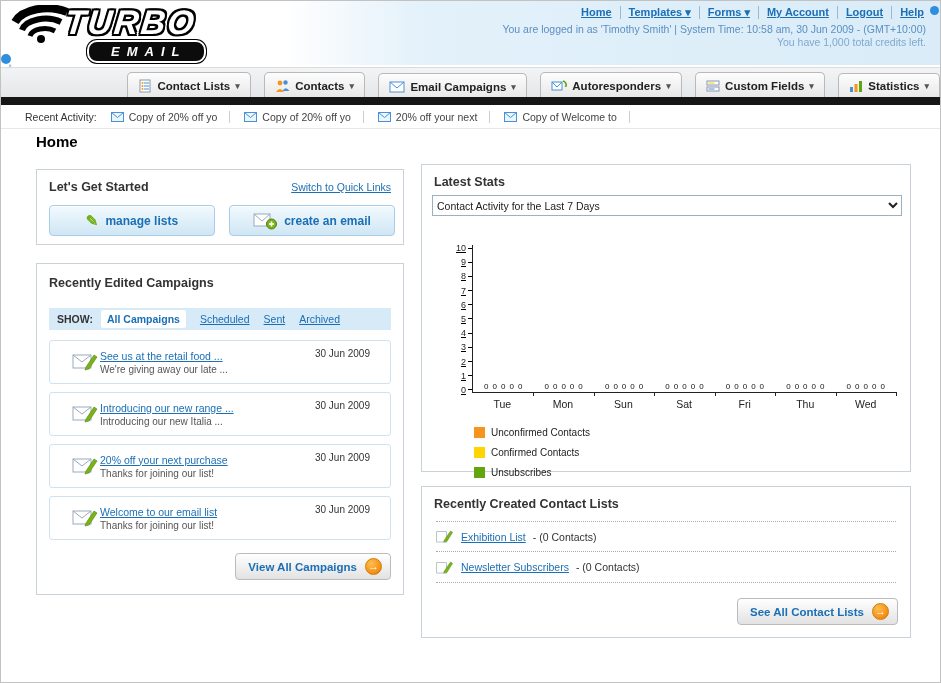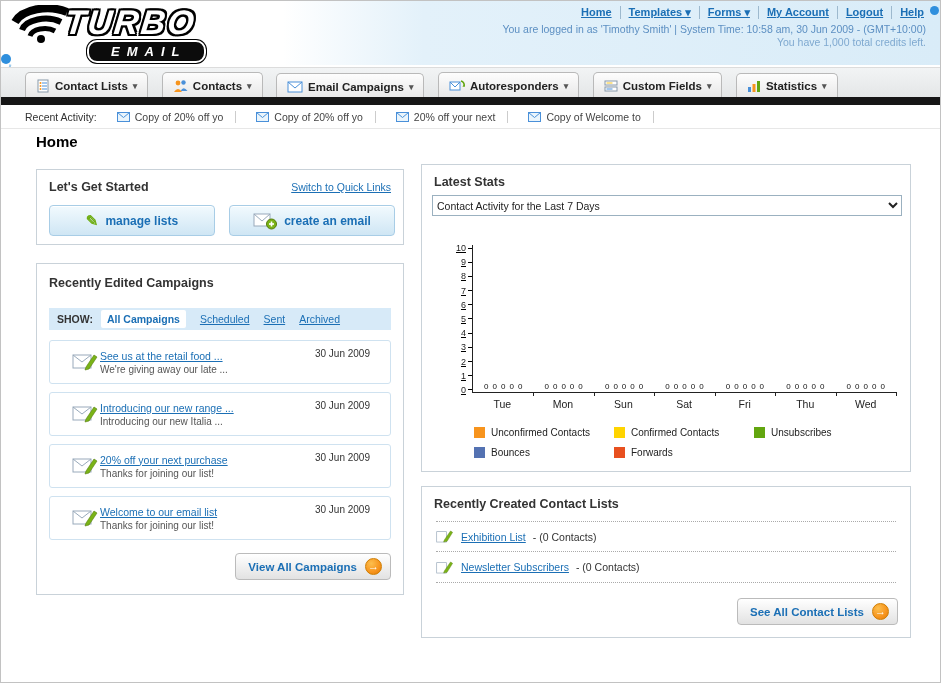--- a/index.html
+++ b/index.html
@@ -23,33 +23,33 @@
 
   .top-links { position:absolute; top:5px; right:14px; display:flex; font-size:11px; }
   .top-link { color:#1b6fb5; text-decoration:underline; font-weight:bold; padding:0 8px; cursor:pointer;
               border-right:1px solid #9db9ce; }
   .top-link:last-child { border-right:none; padding-right:2px; }
   .status-line { position:absolute; top:22px; right:14px; font-size:10.5px; color:#5c8fc2; }
   .credits-line { position:absolute; top:35px; right:14px; font-size:10.5px; color:#7fa9d0; }
 
   
   .tab-bar { position:absolute; top:66px; left:0; width:100%; height:30px;
-             background:linear-gradient(#f2f4f5,#e4e6e7); border-top:1px solid #dcdcdc; }
+             background:linear-gradient(#f2f4f5,#e4e6e7); border-top:1px solid #dcdcdc;text-align:right; }
   .tab { display:inline-flex; align-items:center; gap:5px; height:26px; margin-top:4px; margin-left:9px;
          padding:0 10px; background:linear-gradient(#fdfdfd,#e7e7e7); border:1px solid #b9b9b9; border-bottom:none;
          border-radius:5px 5px 0 0; font-size:11.5px; font-weight:bold; color:#222; cursor:pointer; }
   .tab:first-child { margin-left:24px; }
   .tab .arrow { font-size:9px; color:#555; }
   .black-bar { position:absolute; top:96px; left:0; width:100%; height:8px; background:#161616; }
 
   
   .recent-bar { position:absolute; top:104px; left:0; width:100%; height:24px; background:#fff;
                 border-bottom:1px solid #e7e7e7; display:flex; align-items:center; font-size:10.5px; }
   .recent-label { margin-left:24px; color:#333; }
-  .recent-item { display:flex; align-items:center; gap:5px; margin-left:20px; padding-right:12px;
+  .recent-item { display:flex; align-items:center; gap:5px; margin-left:14px; padding-right:12px;
                  color:#444; border-right:1px solid #ccc; cursor:pointer; }
 
   
   .page-title { position:absolute; top:132px; left:35px; font-size:15px; font-weight:bold; color:#000; }
   .panel { position:absolute; background:#fff; border:1px solid #c9d2d9; }
 
   
   .get-started { top:168px; left:35px; width:368px; height:76px; }
   .gs-title { position:absolute; top:10px; left:12px; font-size:12.5px; font-weight:bold; color:#333; }
   .gs-switch { position:absolute; top:11px; right:12px; font-size:10.5px; color:#1b6fb5; text-decoration:underline; cursor:pointer; }
@@ -90,21 +90,21 @@
   .y-axis { width:32px; height:148px; display:flex; flex-direction:column; justify-content:space-between;
             align-items:flex-end;text-decoration:underline; }
   .ytick { display:flex; align-items:center; gap:2px; font-size:9px; color:#222; line-height:6px; height:6px; }
   .ytick-mark { width:4px; height:1px; background:#000; }
   .plot { flex:1; height:148px; border-left:1px solid #222; border-bottom:1px solid #222; display:flex; }
   .day-group { flex:1; display:flex; align-items:flex-end; justify-content:center; position:relative; }
   .day-group::after { content:''; position:absolute; right:-1px; bottom:-4px; width:1px; height:4px; background:#222; }
   .day-values { display:flex; gap:4px; font-size:8px; color:#111; padding-bottom:1px; }
   .x-labels { display:flex; margin-left:32px; padding-top:5px; }
   .x-label { flex:1; text-align:center; font-size:10.5px; color:#222; }
-  .legend { position:absolute; top:262px; left:52px; right:16px; display:flex; flex-wrap:wrap; }
+  .legend { position:absolute; top:262px; left:52px; right:16px; display:flex; flex-wrap:wrap;flex-direction:column; }
   .legend-item { width:33.33%; display:flex; align-items:center; gap:6px; margin-bottom:9px; }
   .legend-swatch { width:11px; height:11px; flex:0 0 11px; }
   .legend-label { font-size:10px; color:#222; white-space:nowrap; }
 
   
   .contact-lists { top:485px; left:420px; width:490px; height:152px;padding-left:28px; }
   .cl-title { position:absolute; top:10px; left:12px; font-size:12.5px; font-weight:bold; color:#333; }
   .cl-list { position:absolute; top:34px; left:14px; right:14px; }
   .cl-item { height:31px; display:flex; align-items:center; gap:7px; border-bottom:1px dotted #aaa; font-size:10.5px; }
   .cl-item:first-child { border-top:1px dotted #aaa; }

